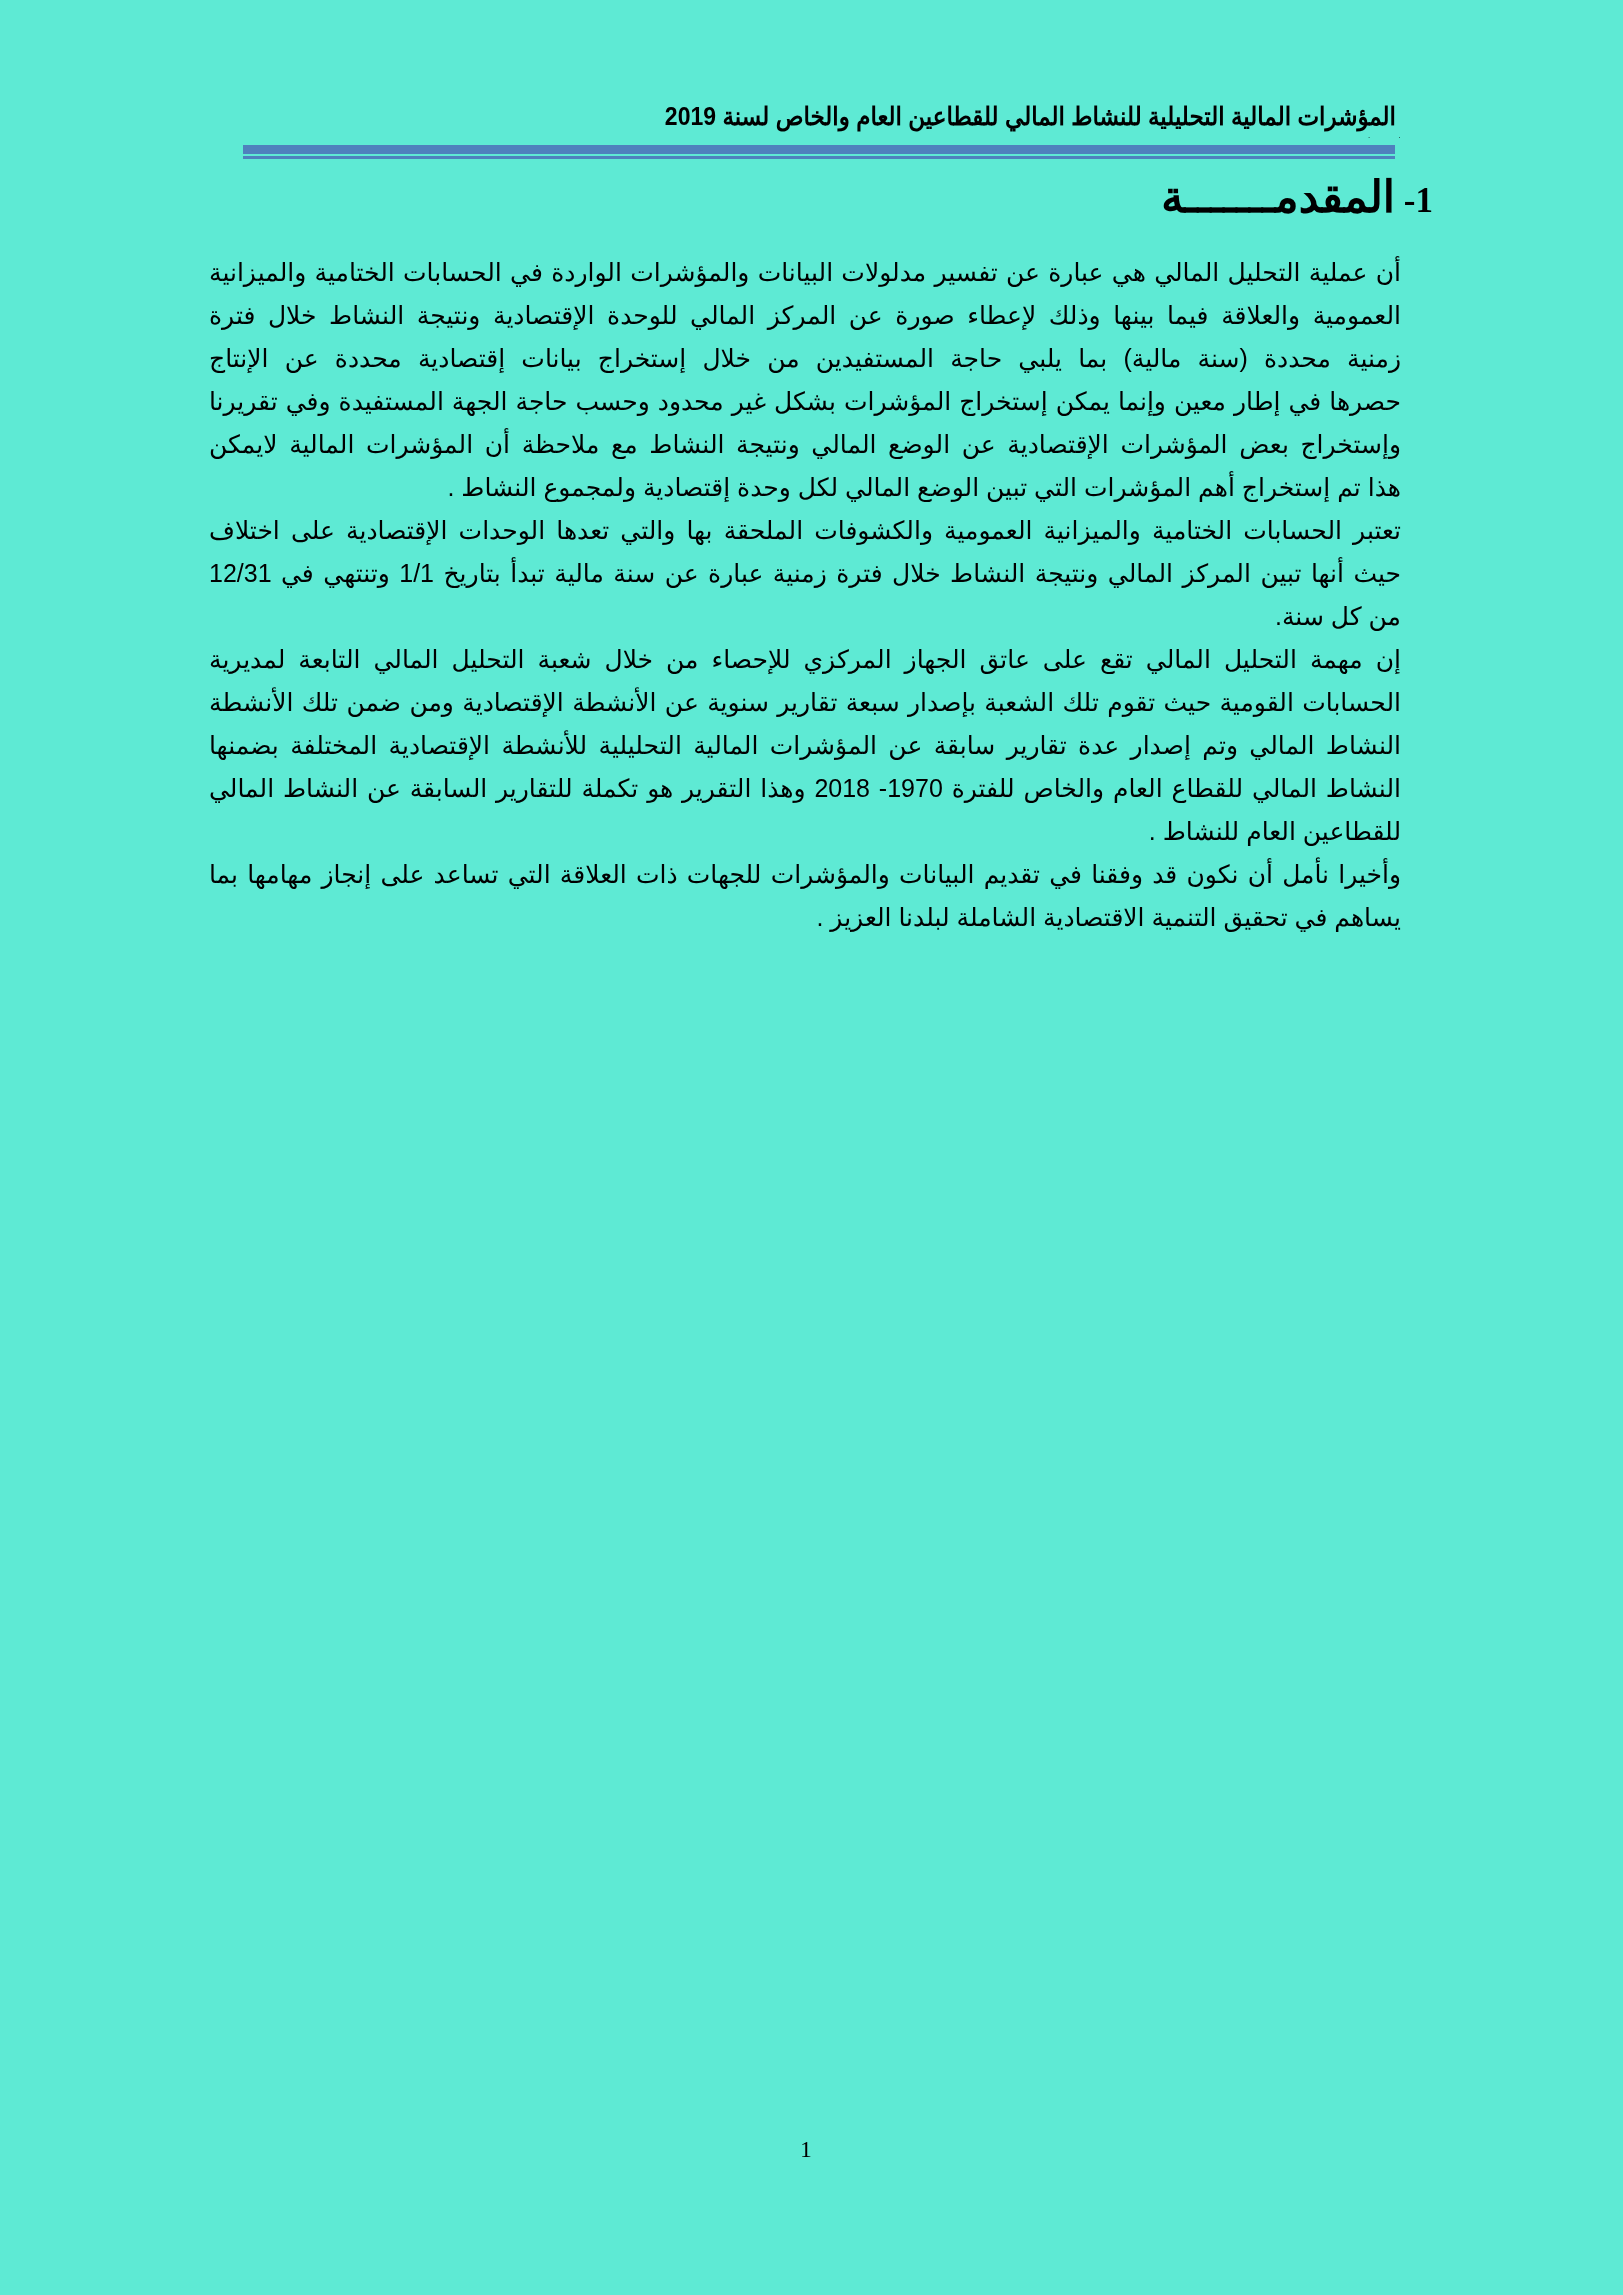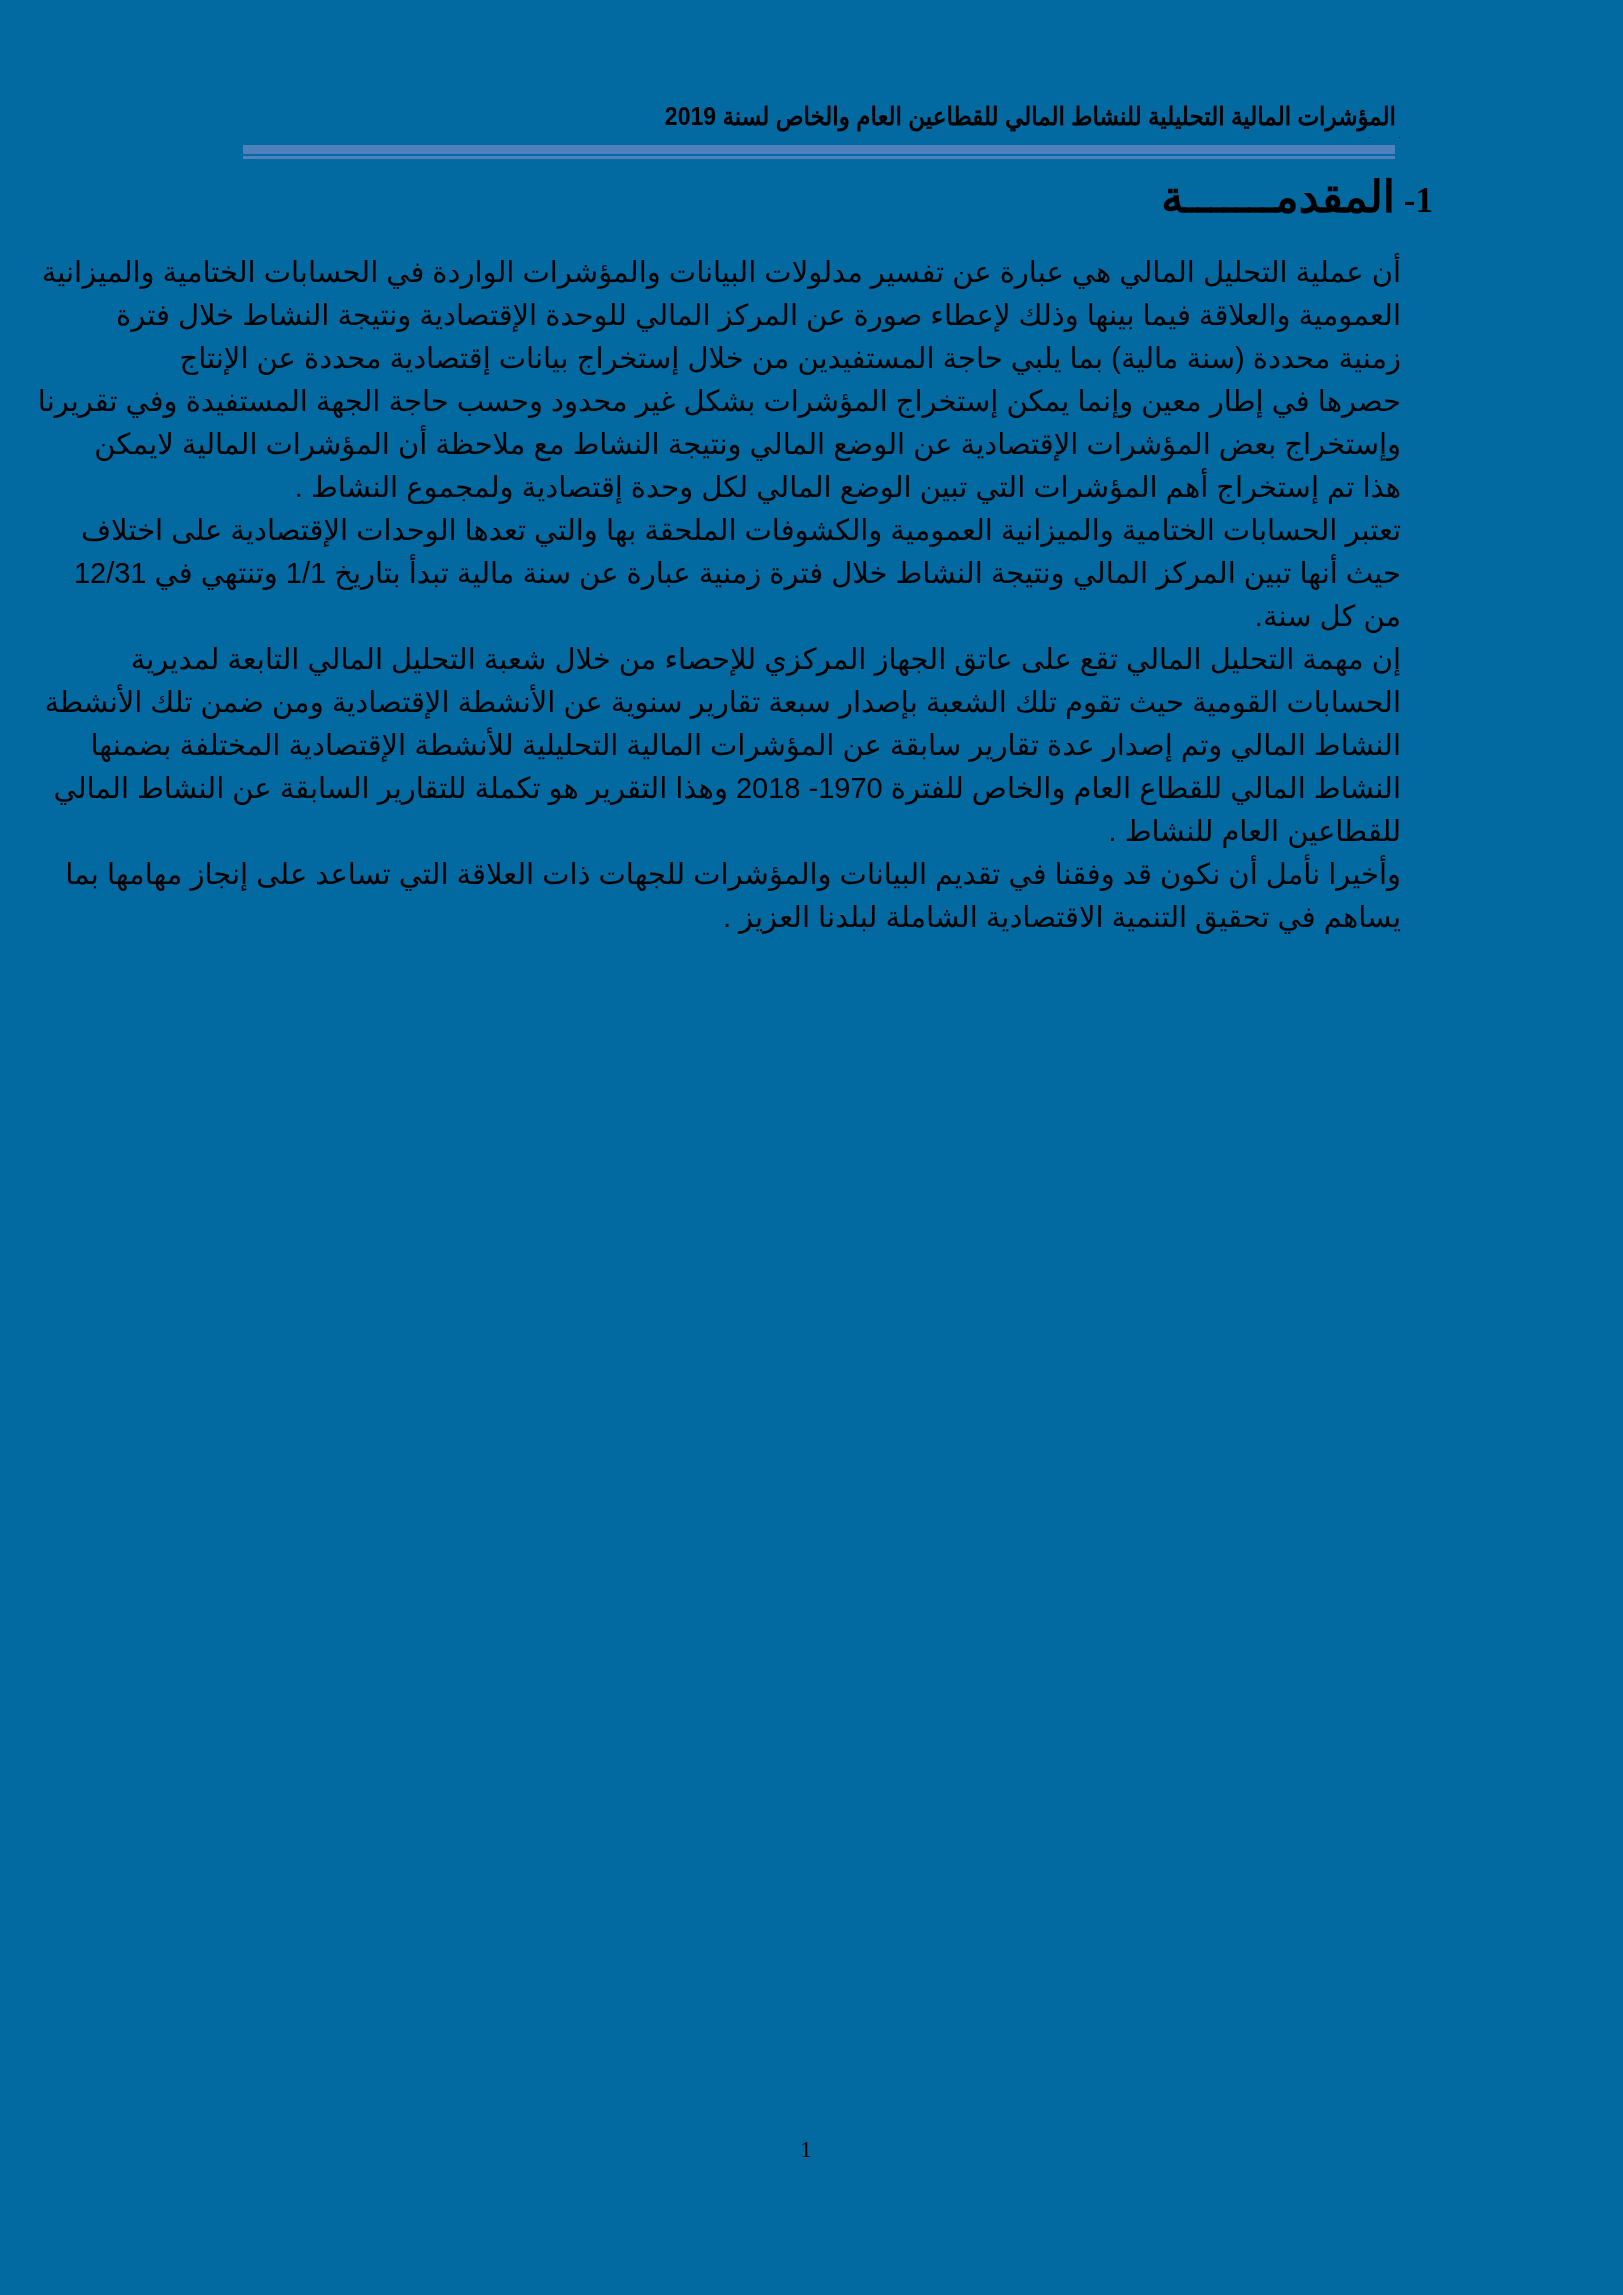--- a/index.html
+++ b/index.html
@@ -13,21 +13,21 @@
       position: relative;
       overflow: hidden;
       color: #000000;
       font-family: "Liberation Sans", "DejaVu Sans", sans-serif;
     }
     .page {
       position: absolute;
       left: 0; top: 0;
       width: 1623px;
       height: 2295px;
-      background: #0369a1;
+      background: #5eead4;
     }
     .running-header {
       position: absolute;
       left: 243px;
       width: 1153px;
       top: 97px;
       height: 39px;
       direction: rtl;
       text-align: right;
       font-family: "Liberation Sans", sans-serif;
@@ -87,21 +87,21 @@
     }
     .body-text {
       position: absolute;
       left: 209px;
       top: 251px;
       width: 1192px;
       direction: rtl;
       text-align: justify;
       text-align-last: right;
       font-family: "Liberation Sans", sans-serif;
-      font-size: 29px;
+      font-size: 25px;
       line-height: 43px;
     }
     .body-text p {
       margin: 0;
       padding: 0;
     }
     .line {
       display: block;
       text-align: justify;
       text-align-last: justify;

